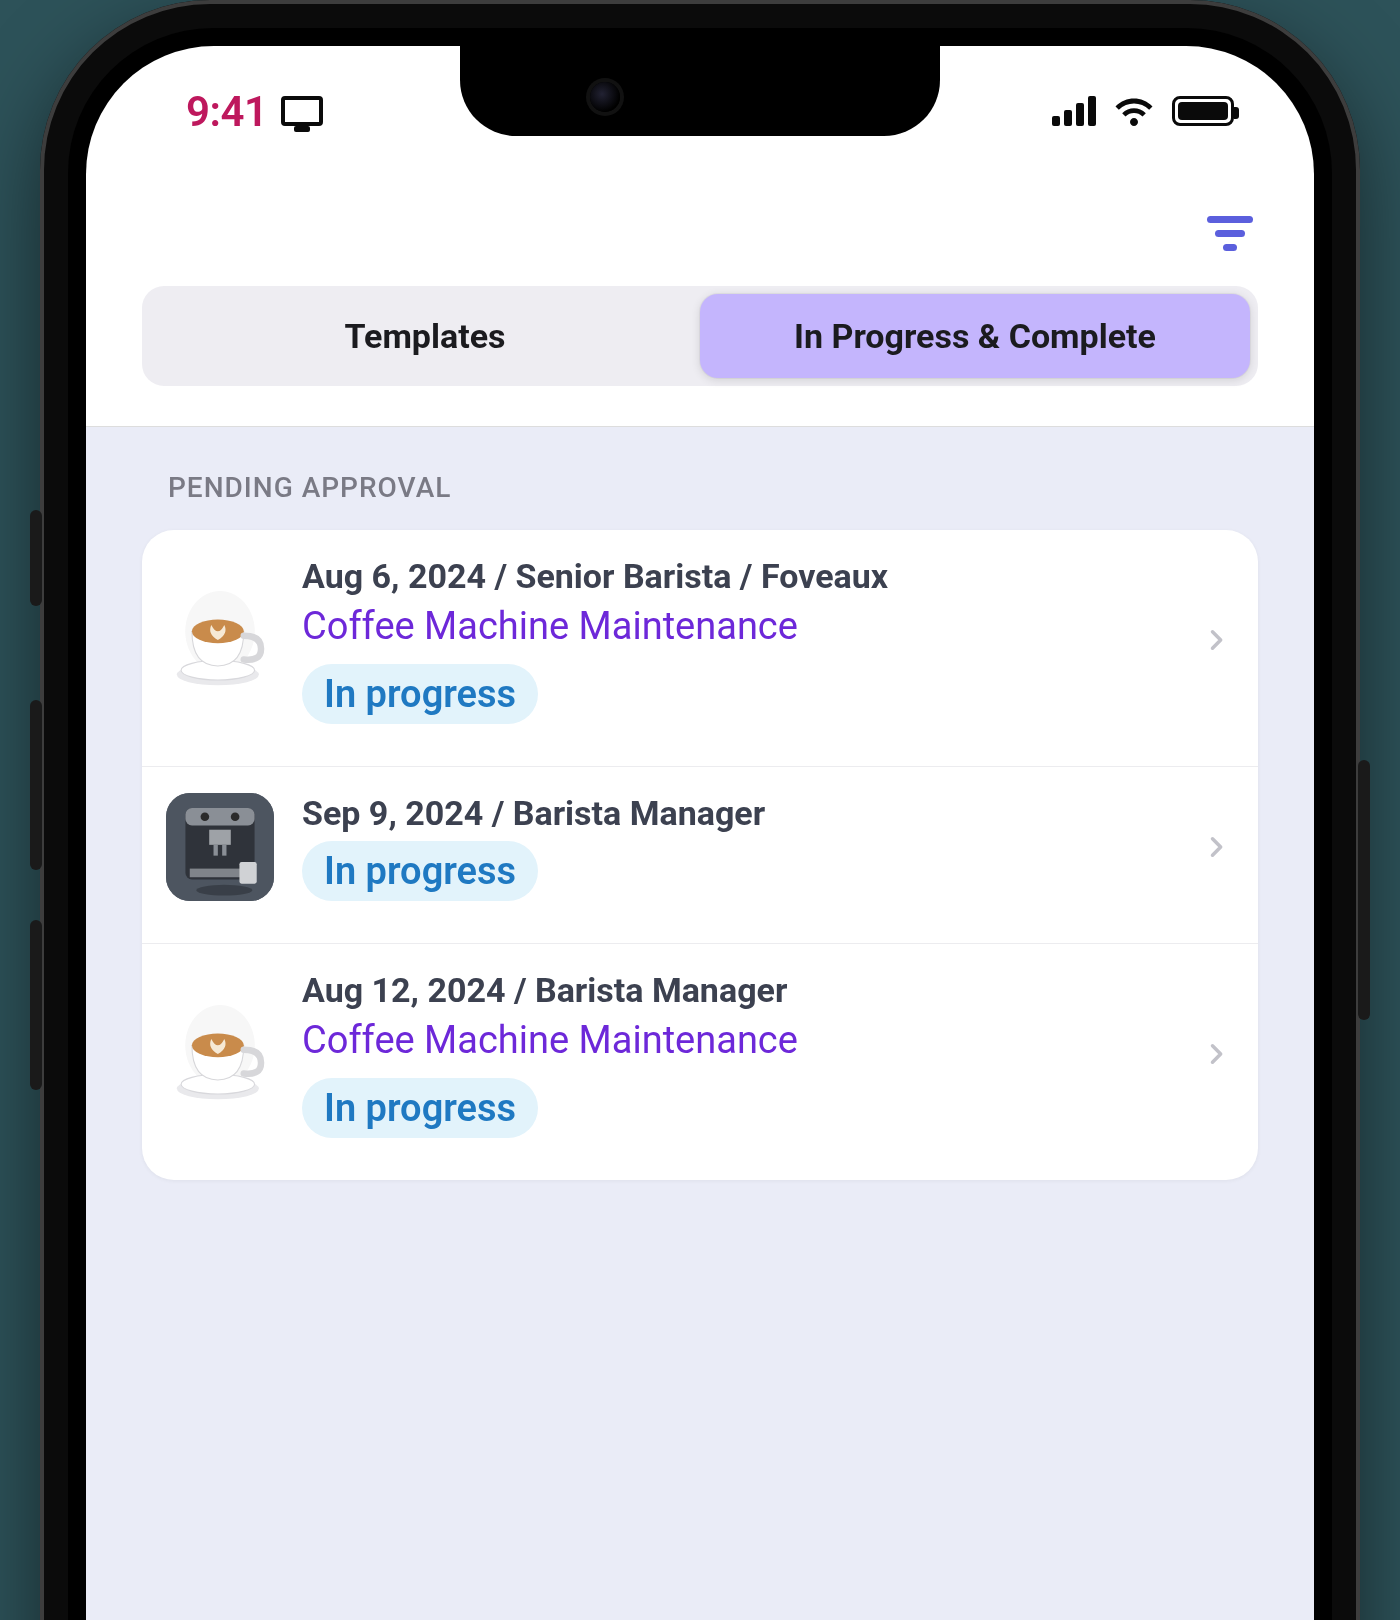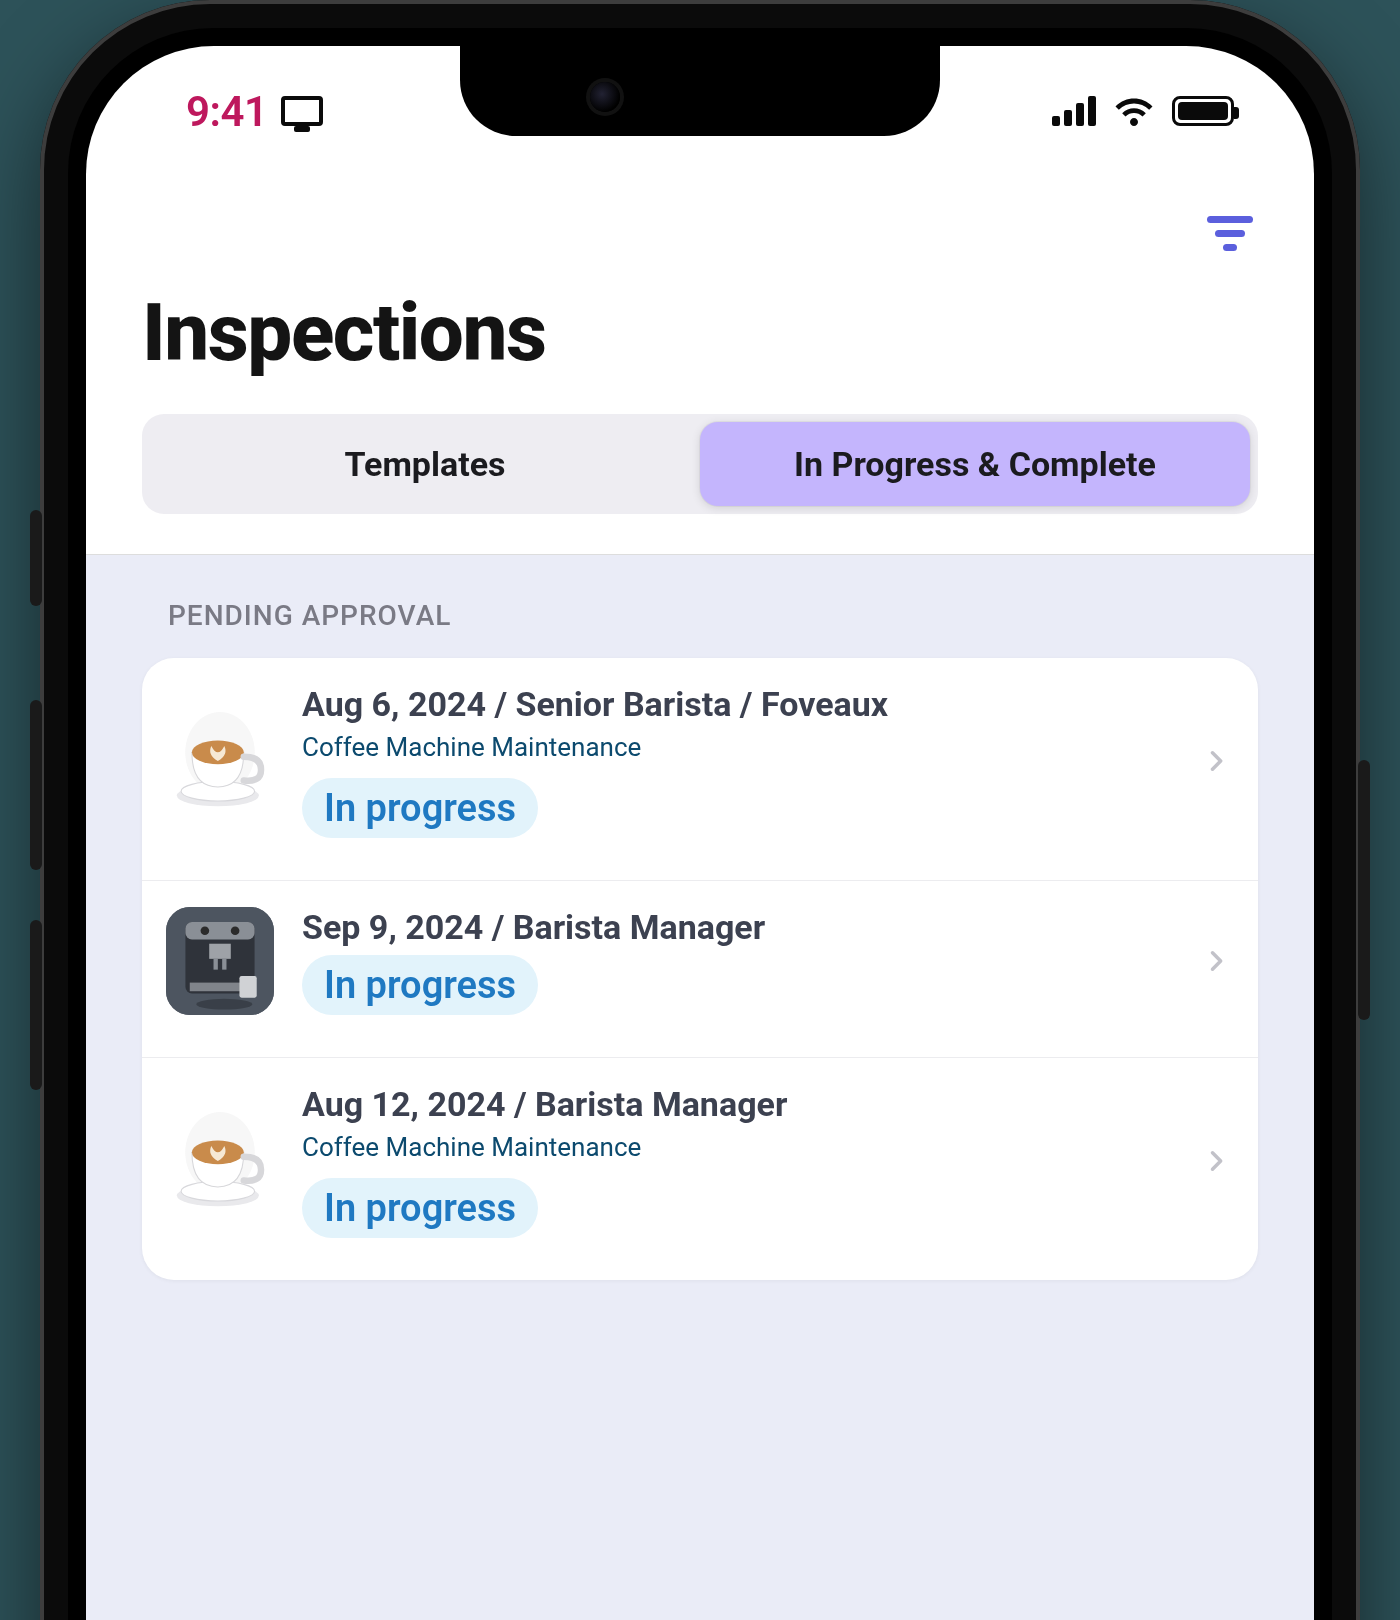--- a/index.html
+++ b/index.html
@@ -171,21 +171,21 @@
     width:108px; height:108px; border-radius:24px; flex-shrink:0;
     display:flex; align-items:center; justify-content:center;
     overflow:hidden;
   }
   .thumb.cup { background: radial-gradient(ellipse at 50% 42%, #f7f7f7 45%, transparent 46%); }
   .thumb svg { width:100%; height:100%; }
   .thumb.machine { background:#4d5560; }
 
   .row-body { flex:1; min-width:0; }
   .row-title { font-size:34px; font-weight:700; color:#3c4150; margin-bottom:8px; }
-  .row-sub { font-size:26px; font-weight:400; color:#0c4a6e; margin-bottom:16px; }
+  .row-sub { font-size:38px; font-weight:400; color:#6d28d9; margin-bottom:16px; }
   .badge {
     display:inline-block; background:#e2f3fb; color:#1f79c2;
     font-size:38px; font-weight:600; padding:8px 22px; border-radius:30px;
   }
   .chev { flex-shrink:0; width:28px; height:28px; }
   .chev svg { width:100%; height:100%; }
 
 </style>
 </head>
 <body>
@@ -225,21 +225,20 @@
       </div>
 
       <div class="app-header">
         <div class="filter-row">
           <div class="filter-icon">
             <div></div>
               <div></div>
               <div></div>
           </div>
         </div>
-        <h1 class="page-title">Inspections</h1>
 
 
         <div class="seg">
           <button>Templates</button>
           <button class="active">In Progress &amp; Complete</button>
         </div>
       </div>
 
       <div class="content">
         <div class="section-label">PENDING APPROVAL</div>

